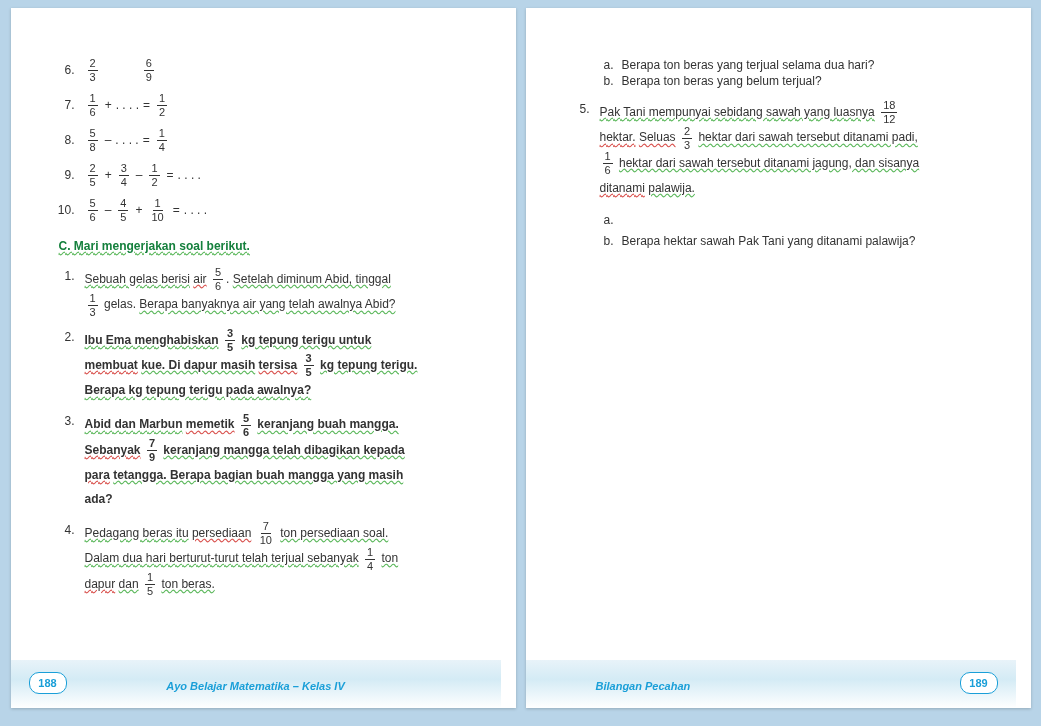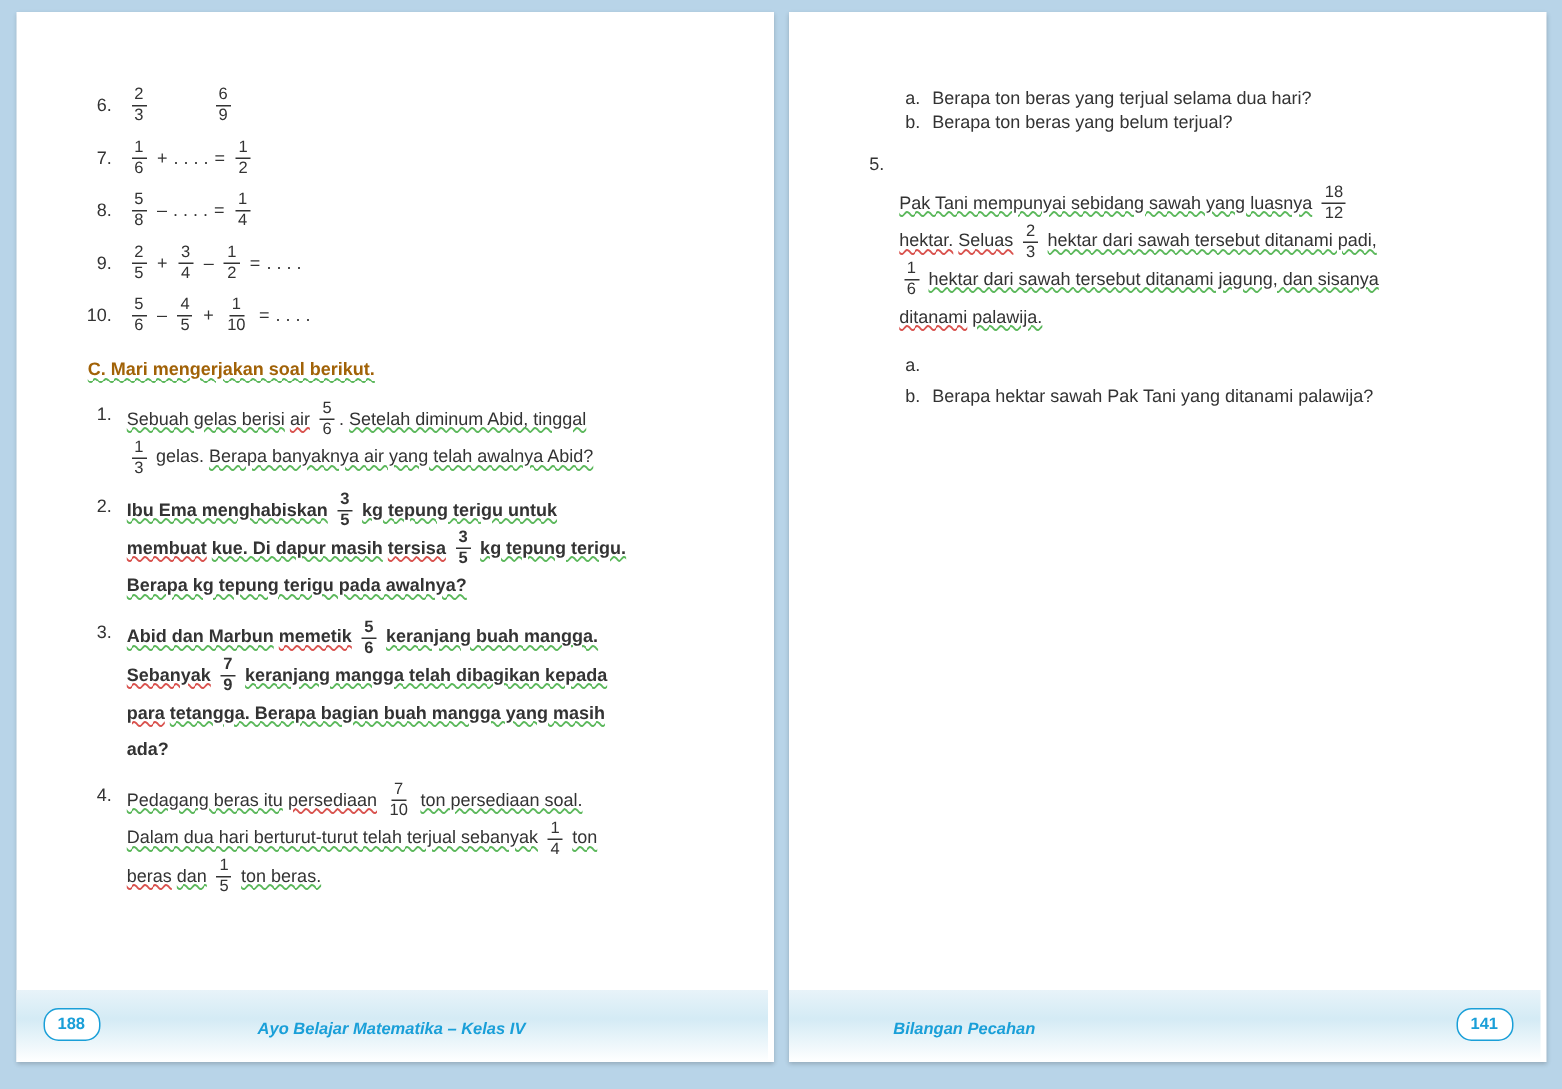--- a/index.html
+++ b/index.html
@@ -50,32 +50,32 @@
     text-decoration-line: underline;
     text-decoration-style: wavy;
     text-decoration-color: #d9534f;
   }
   .wave-g {
     text-decoration-line: underline;
     text-decoration-style: wavy;
     text-decoration-color: #5cb85c;
   }
   .section-title {
-    color: #a16207;
+    color: #15803d;
     font-weight: bold;
     margin: 16px 0 14px 8px;
     text-decoration-line: underline;
     text-decoration-style: wavy;
     text-decoration-color: #5cb85c;
   }
   .footer {
     position: absolute;
     bottom: 0;
     left: 0;
-    right: 4px;
+    right: 15px;
     height: 48px;
     background: linear-gradient(to bottom, #e8f3f9 0%, #d4ebf5 40%, #fff 100%);
   }
   .footer-wave {
     position: absolute;
     top: -4px; left: 0; right: 0; height: 8px;
     background: radial-gradient(ellipse 40px 6px at 50% 0, #fff 50%, transparent 51%);
   }
   .pagenum {
     position: absolute;
@@ -228,21 +228,21 @@
           </span> <span class="wave-g">keranjang mangga telah dibagikan kepada</span><br><span class="wave">para</span> <span class="wave-g">tetangga. Berapa bagian buah mangga yang masih</span><br>ada?</span>
       </div>
       <div class="item-row" style="align-items: flex-start;">
         <span class="num">4.</span>
         <span style="line-height: 2;"><span class="wave-g">Pedagang beras itu</span> <span class="wave">persediaan</span> <span class="frac">
             <span class="n">7</span>
             <span class="d">10</span>
           </span> <span class="wave-g">ton persediaan soal.</span><br><span class="wave-g">Dalam dua hari berturut-turut telah terjual sebanyak</span> <span class="frac">
             <span class="n">1</span>
             <span class="d">4</span>
-          </span> <span class="wave-g">ton</span><br><span class="wave">beras</span> <span class="wave-g">dan</span> <span class="frac">
+          </span> <span class="wave-g">ton</span><br><span class="wave">dapur</span> <span class="wave-g">dan</span> <span class="frac">
             <span class="n">1</span>
             <span class="d">5</span>
           </span> <span class="wave-g">ton beras.</span></span>
       </div>
     </div>
   <div class="footer">
     <div class="footer-wave"></div>
     <div class="pagenum pn-left">188</div>
     <div class="footer-title ft-left">Ayo Belajar Matematika – Kelas IV</div>
   </div>
@@ -255,21 +255,21 @@
         <span>Berapa ton beras yang terjual selama dua hari?</span>
       </div>
       <div class="sub-letter">
         <span class="l">b.</span>
         <span>Berapa ton beras yang belum terjual?</span>
       </div>
     </div>
   <div>
     <div class="item-row" style="align-items:flex-start;">
       <span class="num">5.</span>
-      <span id="q5b" style="line-height:2.1;margin-top:23px;"><span class="wave-g">Pak Tani mempunyai sebidang sawah yang luasnya</span> <span class="frac">
+      <span id="q5b" style="line-height:2.1;"><span class="wave-g">Pak Tani mempunyai sebidang sawah yang luasnya</span> <span class="frac">
             <span class="n">18</span>
             <span class="d">12</span>
           </span><br><span class="wave">hektar.</span> <span class="wave">Seluas</span> <span class="frac">
             <span class="n">2</span>
             <span class="d">3</span>
           </span> <span class="wave-g">hektar dari sawah tersebut ditanami padi,</span><br><span class="frac">
             <span class="n">1</span>
             <span class="d">6</span>
           </span> <span class="wave-g">hektar dari sawah tersebut ditanami jagung, dan sisanya</span><br><span class="wave">ditanami</span> <span class="wave-g">palawija.</span></span>
     </div>
@@ -279,15 +279,15 @@
         </div>
         <div class="sub-letter" style="line-height: 1.6;">
           <span class="l">b.</span>
           <span>Berapa hektar sawah Pak Tani yang ditanami palawija?</span>
         </div>
       </div>
   </div>
   <div class="footer">
     <div class="footer-wave"></div>
     <div class="footer-title ft-right-p">Bilangan Pecahan</div>
-    <div class="pagenum pn-right">141</div>
+    <div class="pagenum pn-right">189</div>
   </div>
 </div>
 
 </body></html>

